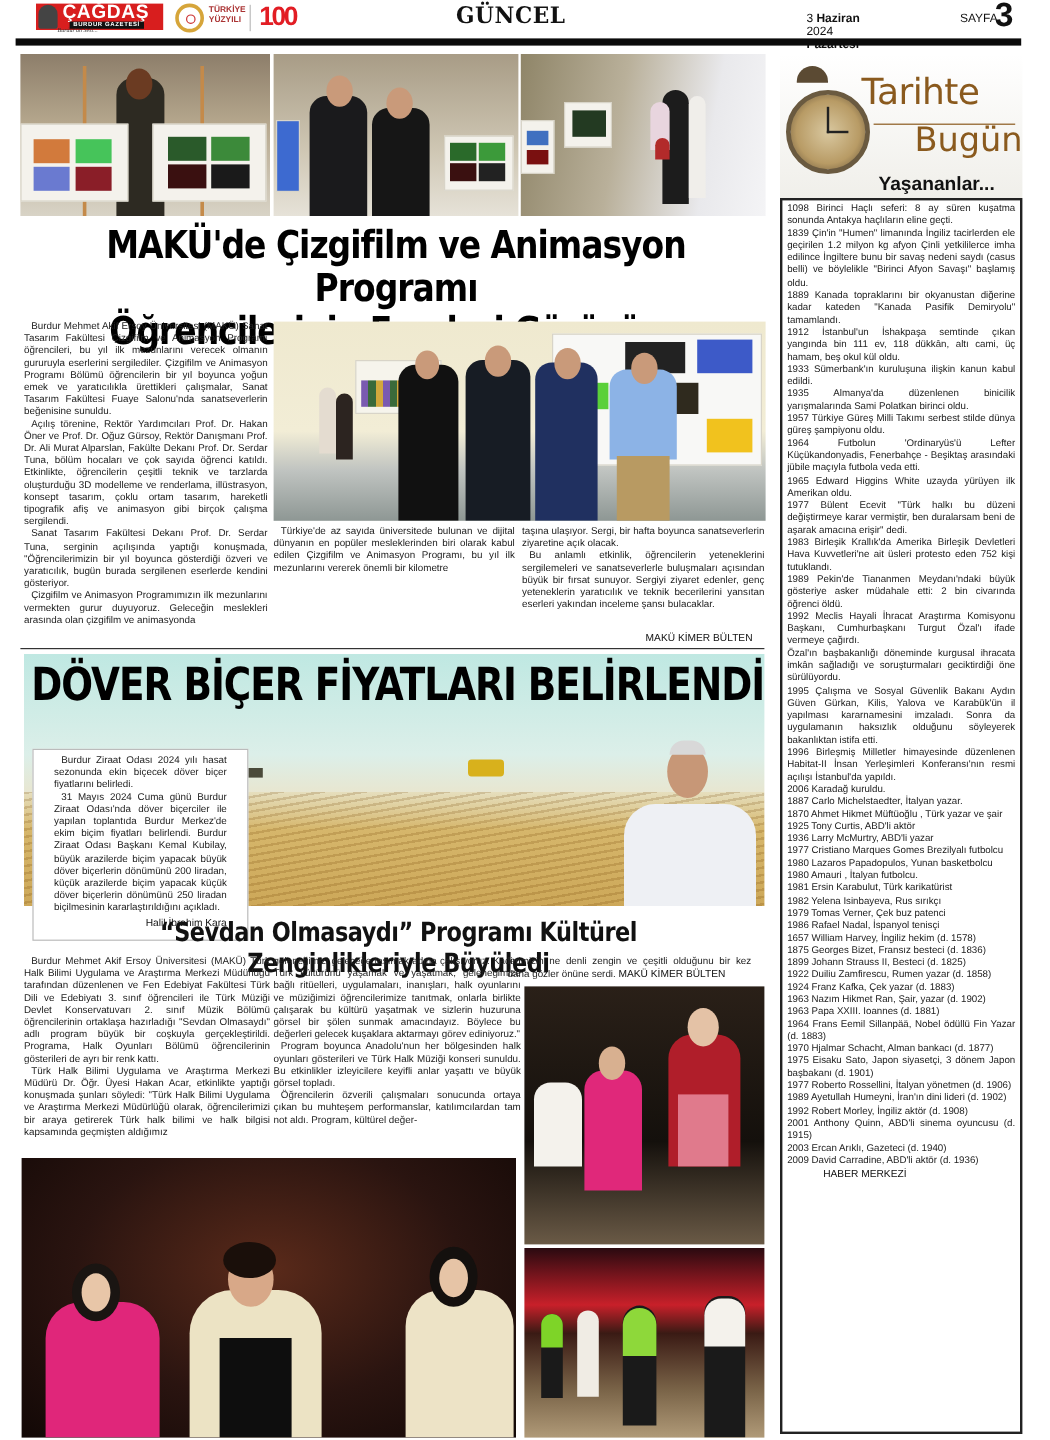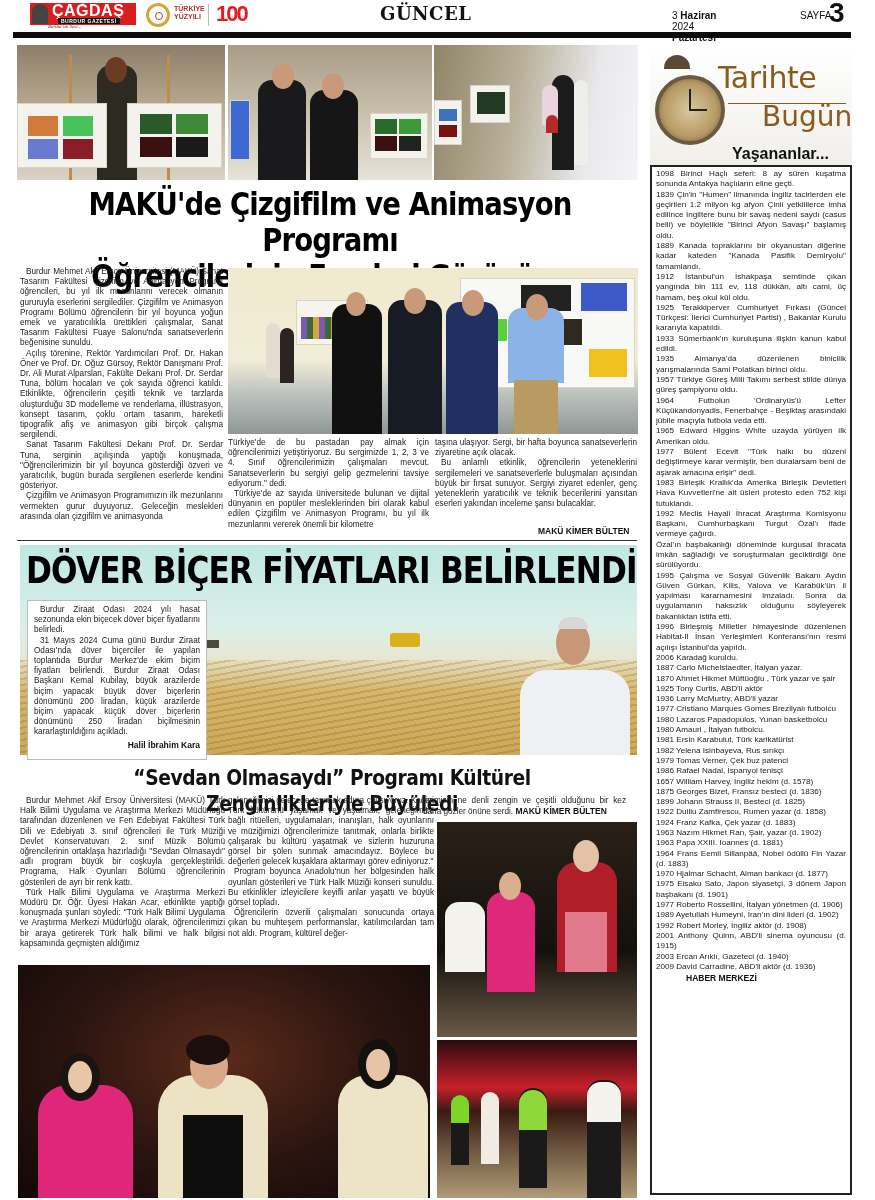--- a/index.html
+++ b/index.html
@@ -35,28 +35,28 @@
   .canvas i { position: absolute; display: block; }
   .person { position: absolute; border-radius: 14px 14px 0 0; }
   .head { position: absolute; border-radius: 50%; background: #c99a7a; }
 
   
   .hl1 { left: 10px; top: 186px; width: 640px; text-align: center; font-family: "DejaVu Sans", sans-serif; font-weight: bold;
     font-size: 32px; line-height: 36px; letter-spacing: -1px; transform: scaleX(0.86); transform-origin: center; color: #000; }
 
   .body-text { font-family: "Liberation Sans", sans-serif; font-size: 8.2px; line-height: 10.2px; text-align: justify; color: #222; }
   .body-text p { text-indent: 6px; }
-  .byline { font-family: "Liberation Sans", sans-serif; font-weight: bold; font-size: 8.5px; color: #111; }
+  .byline { font-family: "Liberation Sans", sans-serif; font-weight: normal; font-size: 8.5px; color: #111; }
 
   
   .dover-sky { left: 20px; top: 545px; width: 617px; height: 210px; background: linear-gradient(180deg, #bfe8e2 0%, #dcefe9 40%, #e8e6d0 55%, #d4b46a 70%, #c9a253 100%); overflow: hidden; }
   .field-stripes { position: absolute; left: 0; right: 0; top: 115px; bottom: 0;
     background: repeating-linear-gradient(170deg, rgba(160,120,50,0.35) 0 2px, rgba(220,190,110,0.2) 2px 6px); }
   .hl2 { left: 26px; top: 550px; font-family: "DejaVu Sans", sans-serif; font-weight: bold; font-size: 38px; line-height: 40px; letter-spacing: -1px; transform: scaleX(0.82); transform-origin: left; color: #000; }
-  .dover-box { left: 27px; top: 600px; width: 180px; height: 160px; background: #fff; border: 1px solid #bbb; padding: 4px 6px; }
+  .dover-box { left: 27px; top: 624px; width: 180px; height: 160px; background: #fff; border: 1px solid #bbb; padding: 4px 17px; }
   .farmer { left: 520px; top: 615px; width: 110px; height: 140px; }
 
   
   .hl3 { left: 12px; top: 765px; width: 640px; text-align: center; font-family: "DejaVu Sans", sans-serif; font-weight: bold; font-size: 22px; line-height: 26px; letter-spacing: -0.5px; transform: scaleX(0.85); transform-origin: center; }
 
   
   .sidebar-hdr { left: 650px; top: 45px; width: 202px; height: 120px; background: linear-gradient(180deg, #fff 0%, #f0efea 100%); overflow: hidden; }
   .clock { position: absolute; left: 5px; top: 30px; width: 70px; height: 70px; border-radius: 50%; background: radial-gradient(circle, #d9c8a0 0%, #b89b65 60%, #5b4a33 100%); border: 4px solid #6a5a40; }
   .clock::before { content: ""; position: absolute; left: 30px; top: 10px; width: 2px; height: 22px; background: #222; }
   .clock::after { content: ""; position: absolute; left: 30px; top: 30px; width: 18px; height: 2px; background: #222; }
@@ -172,21 +172,20 @@
   <div class="person" style="left:160px;top:32px;width:54px;height:134px;background:#171c24;"></div>
   <div class="head" style="left:176px;top:20px;width:22px;height:26px;"></div>
   <div class="person" style="left:218px;top:34px;width:52px;height:132px;background:#203060;"></div>
   <div class="head" style="left:234px;top:22px;width:22px;height:26px;"></div>
   <div class="person" style="left:280px;top:40px;width:56px;height:75px;background:#8cb3e6;"></div>
   <div class="person" style="left:286px;top:112px;width:44px;height:54px;background:#b89a62;border-radius:0;"></div>
   <div class="head" style="left:298px;top:26px;width:22px;height:26px;"></div>
 </div>
 
 <div class="abs body-text" style="left:228px;top:438px;width:201px;">
-  <p style="text-indent:0;">Türkiye'de de bu pastadan pay almak için öğrencilerimizi yetiştiriyoruz. Bu sergimizde 1, 2, 3 ve 4. Sınıf öğrencilerimizin çalışmaları mevcut. Sanatseverlerin bu sergiyi gelip gezmelerini tavsiye ediyorum." dedi.</p>
   <p>Türkiye'de az sayıda üniversitede bulunan ve dijital dünyanın en popüler mesleklerinden biri olarak kabul edilen Çizgifilm ve Animasyon Programı, bu yıl ilk mezunlarını vererek önemli bir kilometre</p>
 </div>
 <div class="abs body-text" style="left:435px;top:438px;width:202px;">
   <p style="text-indent:0;">taşına ulaşıyor. Sergi, bir hafta boyunca sanatseverlerin ziyaretine açık olacak.</p>
   <p>Bu anlamlı etkinlik, öğrencilerin yeteneklerini sergilemeleri ve sanatseverlerle buluşmaları açısından büyük bir fırsat sunuyor. Sergiyi ziyaret edenler, genç yeteneklerin yaratıcılık ve teknik becerilerini yansıtan eserleri yakından inceleme şansı bulacaklar.</p>
 </div>
 <div class="abs byline" style="left:538px;top:526px;">MAKÜ KİMER BÜLTEN</div>
 
 <div class="abs" style="left:17px;top:540px;width:620px;height:1px;background:#333;"></div>
 
@@ -259,28 +258,28 @@
   <div class="tarihte">Tarihte</div>
   <div class="tarihte-line"></div>
   <div class="bugun">Bugün</div>
   <div class="yasananlar">Yaşananlar...</div>
 </div>
 <div class="abs sidebar-box" id="sidebar-list">
   <div class="item">1098 Birinci Haçlı seferi: 8 ay süren kuşatma sonunda Antakya haçlıların eline geçti.</div>
     <div class="item">1839 Çin'in "Humen" limanında İngiliz tacirlerden ele geçirilen 1.2 milyon kg afyon Çinli yetkililerce imha edilince İngiltere bunu bir savaş nedeni saydı (casus belli) ve böylelikle "Birinci Afyon Savaşı" başlamış oldu.</div>
     <div class="item">1889 Kanada topraklarını bir okyanustan diğerine kadar kateden "Kanada Pasifik Demiryolu" tamamlandı.</div>
     <div class="item">1912 İstanbul'un İshakpaşa semtinde çıkan yangında bin 111 ev, 118 dükkân, altı cami, üç hamam, beş okul kül oldu.</div>
-    <div class="item">1925 Terakkiperver Cumhuriyet Fırkası (Güncel Türkçesi: İlerici Cumhuriyet Partisi) , Bakanlar Kurulu kararıyla kapatıldı.</div>
     <div class="item">1933 Sümerbank'ın kuruluşuna ilişkin kanun kabul edildi.</div>
     <div class="item">1935 Almanya'da düzenlenen binicilik yarışmalarında Sami Polatkan birinci oldu.</div>
     <div class="item">1957 Türkiye Güreş Milli Takımı serbest stilde dünya güreş şampiyonu oldu.</div>
     <div class="item">1964 Futbolun 'Ordinaryüs'ü Lefter Küçükandonyadis, Fenerbahçe - Beşiktaş arasındaki jübile maçıyla futbola veda etti.</div>
     <div class="item">1965 Edward Higgins White uzayda yürüyen ilk Amerikan oldu.</div>
     <div class="item">1977 Bülent Ecevit "Türk halkı bu düzeni değiştirmeye karar vermiştir, ben duralarsam beni de aşarak amacına erişir" dedi.</div>
     <div class="item">1983 Birleşik Krallık'da Amerika Birleşik Devletleri Hava Kuvvetleri'ne ait üsleri protesto eden 752 kişi tutuklandı.</div>
+    <div class="item">1989 Pekin'de Tiananmen Meydanı'ndaki büyük gösteriye asker müdahale etti: 2 bin civarında öğrenci öldü.</div>
     <div class="item">1992 Meclis Hayali İhracat Araştırma Komisyonu Başkanı, Cumhurbaşkanı Turgut Özal'ı ifade vermeye çağırdı.</div>
     <div class="item">Özal'ın başbakanlığı döneminde kurgusal ihracata imkân sağladığı ve soruşturmaları geciktirdiği öne sürülüyordu.</div>
     <div class="item">1995 Çalışma ve Sosyal Güvenlik Bakanı Aydın Güven Gürkan, Kilis, Yalova ve Karabük'ün il yapılması kararnamesini imzaladı. Sonra da uygulamanın haksızlık olduğunu söyleyerek bakanlıktan istifa etti.</div>
     <div class="item">1996 Birleşmiş Milletler himayesinde düzenlenen Habitat-II İnsan Yerleşimleri Konferansı'nın resmi açılışı İstanbul'da yapıldı.</div>
     <div class="item">2006 Karadağ kuruldu.</div>
     <div class="item">1887 Carlo Michelstaedter, İtalyan yazar.</div>
     <div class="item">1870 Ahmet Hikmet Müftüoğlu , Türk yazar ve şair</div>
     <div class="item">1925 Tony Curtis, ABD'li aktör</div>
     <div class="item">1936 Larry McMurtry, ABD'li yazar</div>
     <div class="item">1977 Cristiano Marques Gomes Brezilyalı futbolcu</div>

